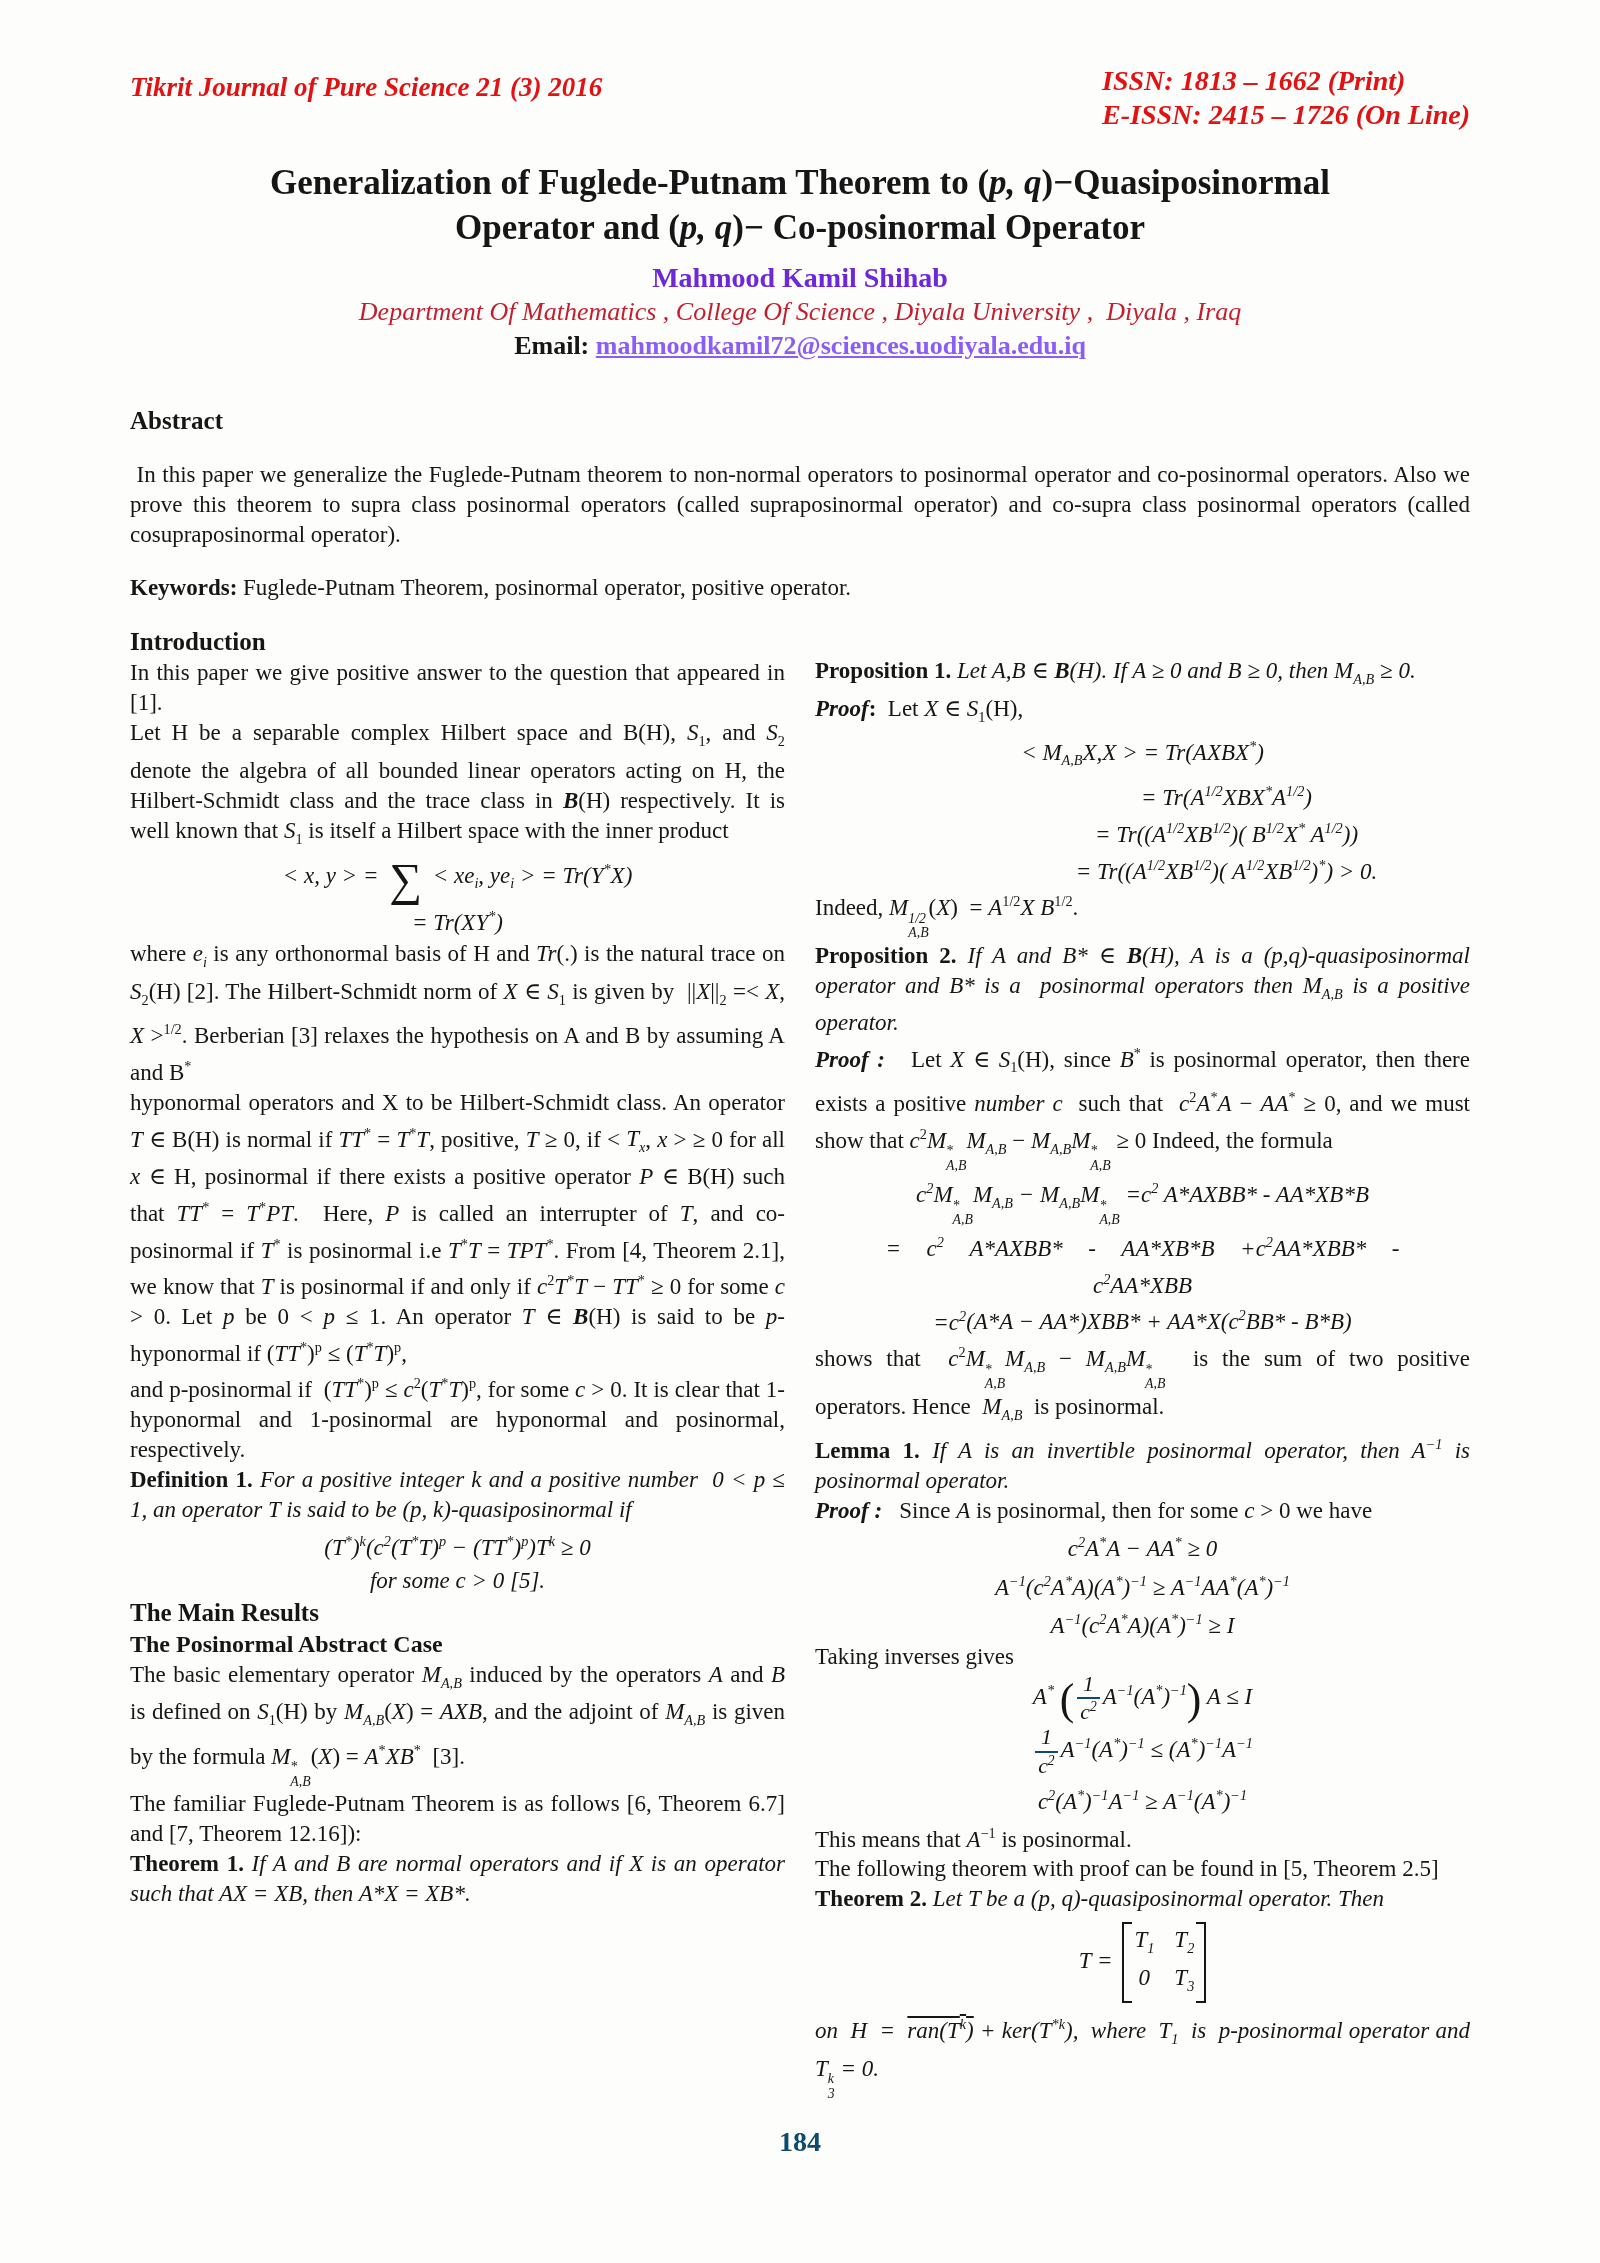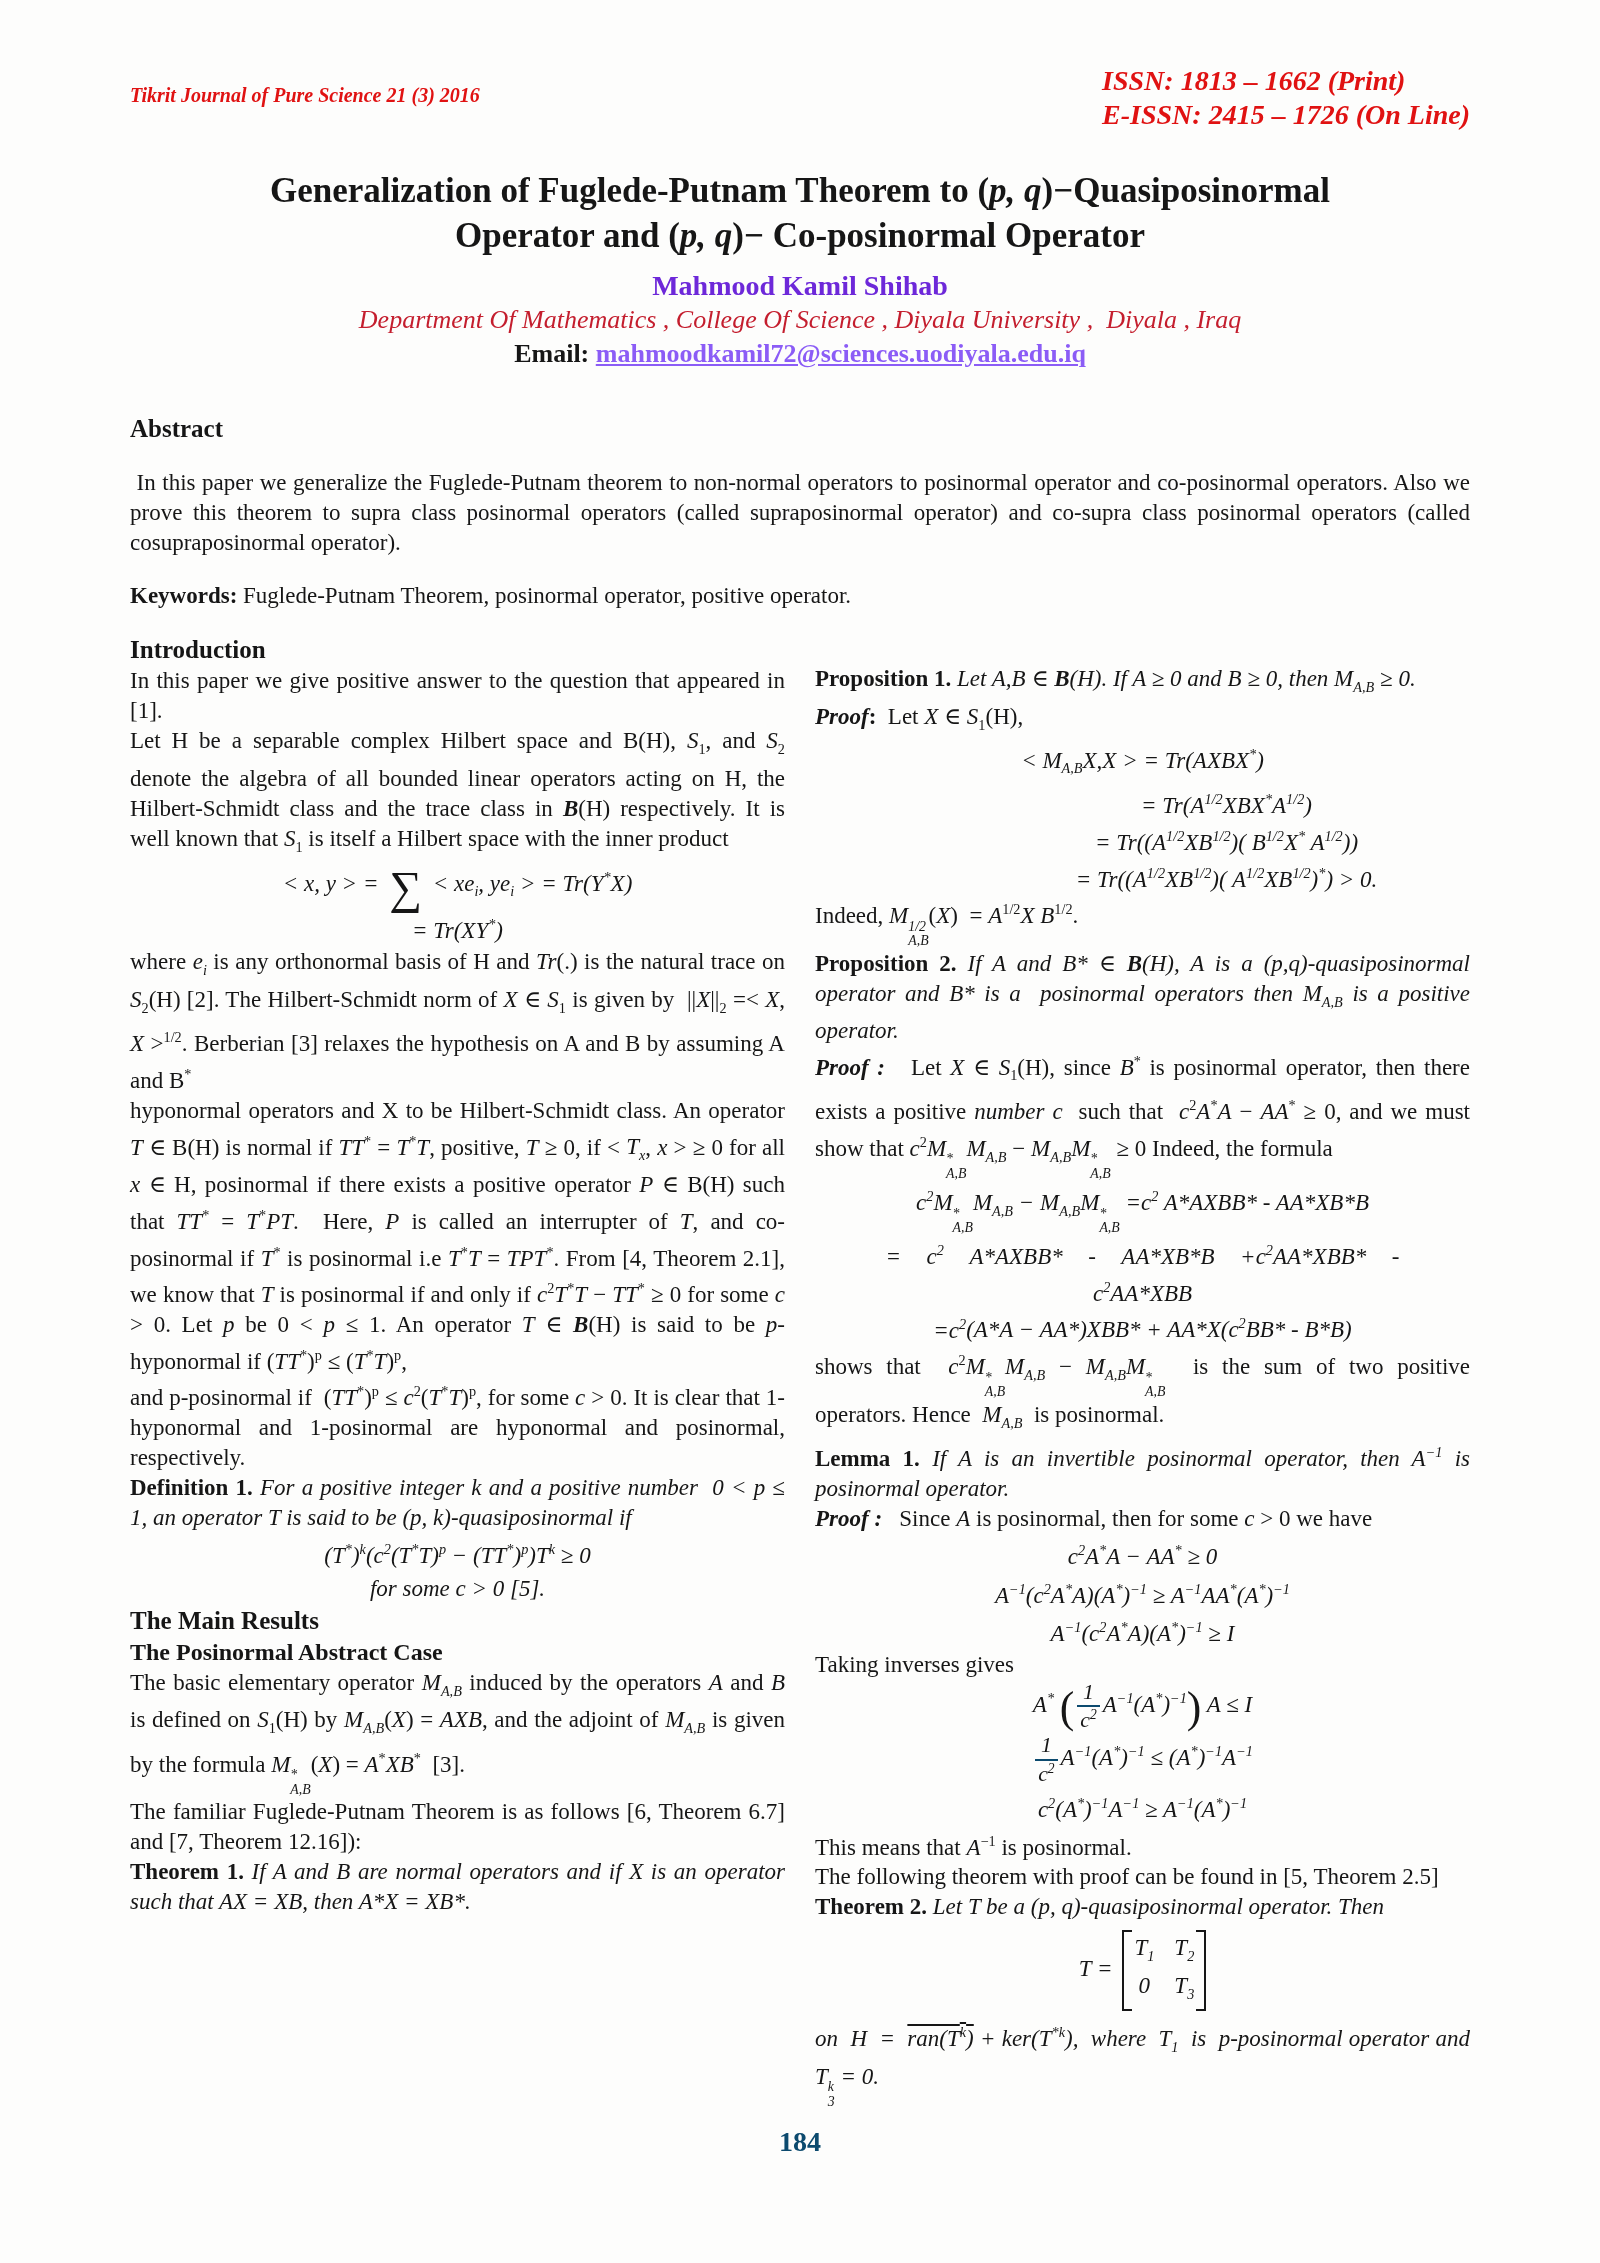--- a/index.html
+++ b/index.html
@@ -10,27 +10,27 @@
     color:#161616;
     position:relative;
     overflow:hidden;
   }
   .page { padding:64px 130px 0 130px; }
 
   
   .topbar { display:flex; justify-content:space-between; align-items:flex-start; }
   .journal {
     color:#e01212; font-weight:bold; font-style:italic;
-    font-size:20px; margin-top:20px;
+    font-size:27px; margin-top:8px;
   }
   .issn-block { color:#e01212; font-weight:bold; font-style:italic;
     font-size:28px; line-height:34px; text-align:left; }
 
   
-  .title { text-align:center; font-weight:bold; font-size:35px; line-height:45px; margin-top:36px; }
+  .title { text-align:center; font-weight:bold; font-size:35px; line-height:45px; margin-top:28px; }
   .author { text-align:center; color:#6d28d9; font-weight:bold; font-size:28px; margin-top:12px; }
   .affil  { text-align:center; color:#c41e2e; font-style:italic; font-size:26px; margin-top:3px; }
   .email-line { text-align:center; font-size:26px; font-weight:bold; margin-top:4px; }
   .email-link { color:#8b5cf6; text-decoration:underline; cursor:pointer; }
 
   
   .abstract { margin-top:44px; }
   .sec-head { font-weight:bold; font-size:25px; line-height:32px; }
   .body-text { font-size:23px; line-height:30px; text-align:justify; }
   .kw-label { font-weight:bold; }

